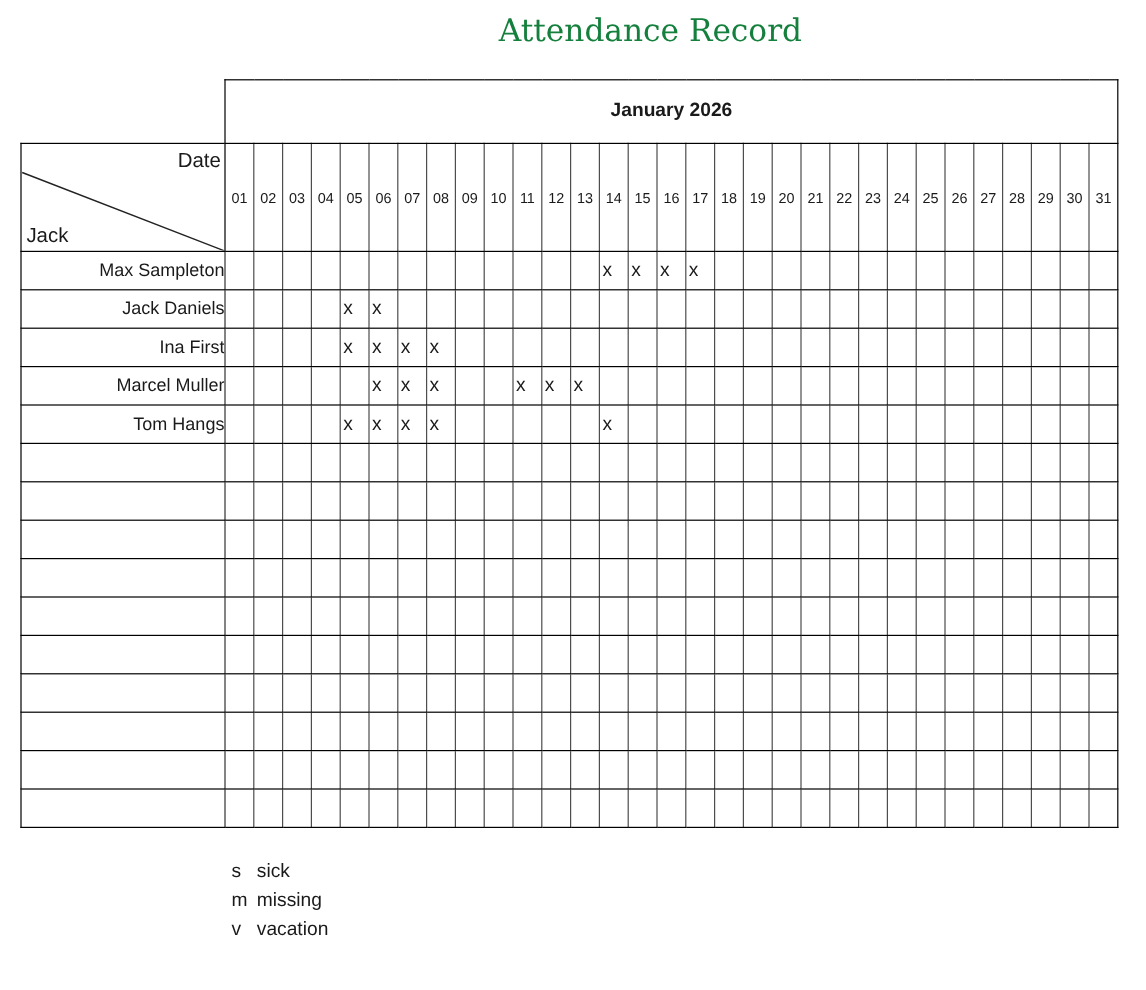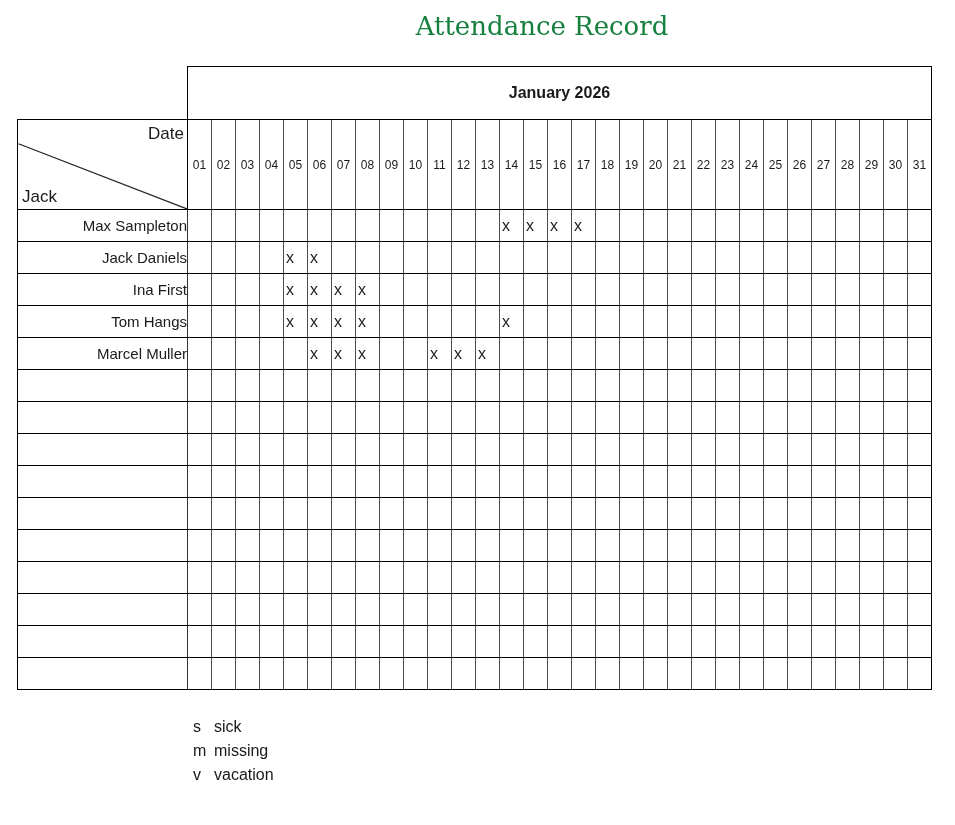--- a/index.html
+++ b/index.html
@@ -242,69 +242,69 @@
           <td class="day"></td>
           <td class="day"></td>
           <td class="day"></td>
           <td class="day"></td>
           <td class="day"></td>
           <td class="day"></td>
           <td class="day"></td>
           <td class="day"></td>
         </tr>
         <tr>
+          <td class="name">Marcel Muller</td>
+          <td class="day"></td>
+          <td class="day"></td>
+          <td class="day"></td>
+          <td class="day"></td>
+          <td class="day"></td>
+          <td class="day">x</td>
+          <td class="day">x</td>
+          <td class="day">x</td>
+          <td class="day"></td>
+          <td class="day"></td>
+          <td class="day">x</td>
+          <td class="day">x</td>
+          <td class="day">x</td>
+          <td class="day"></td>
+          <td class="day"></td>
+          <td class="day"></td>
+          <td class="day"></td>
+          <td class="day"></td>
+          <td class="day"></td>
+          <td class="day"></td>
+          <td class="day"></td>
+          <td class="day"></td>
+          <td class="day"></td>
+          <td class="day"></td>
+          <td class="day"></td>
+          <td class="day"></td>
+          <td class="day"></td>
+          <td class="day"></td>
+          <td class="day"></td>
+          <td class="day"></td>
+          <td class="day"></td>
+        </tr>
+        <tr>
           <td class="name">Tom Hangs</td>
           <td class="day"></td>
           <td class="day"></td>
           <td class="day"></td>
           <td class="day"></td>
           <td class="day">x</td>
           <td class="day">x</td>
           <td class="day">x</td>
           <td class="day">x</td>
           <td class="day"></td>
           <td class="day"></td>
           <td class="day"></td>
           <td class="day"></td>
           <td class="day"></td>
           <td class="day">x</td>
-          <td class="day"></td>
-          <td class="day"></td>
-          <td class="day"></td>
-          <td class="day"></td>
-          <td class="day"></td>
-          <td class="day"></td>
-          <td class="day"></td>
-          <td class="day"></td>
-          <td class="day"></td>
-          <td class="day"></td>
-          <td class="day"></td>
-          <td class="day"></td>
-          <td class="day"></td>
-          <td class="day"></td>
-          <td class="day"></td>
-          <td class="day"></td>
-          <td class="day"></td>
-        </tr>
-        <tr>
-          <td class="name">Marcel Muller</td>
-          <td class="day"></td>
-          <td class="day"></td>
-          <td class="day"></td>
-          <td class="day"></td>
-          <td class="day"></td>
-          <td class="day">x</td>
-          <td class="day">x</td>
-          <td class="day">x</td>
-          <td class="day"></td>
-          <td class="day"></td>
-          <td class="day">x</td>
-          <td class="day">x</td>
-          <td class="day">x</td>
-          <td class="day"></td>
           <td class="day"></td>
           <td class="day"></td>
           <td class="day"></td>
           <td class="day"></td>
           <td class="day"></td>
           <td class="day"></td>
           <td class="day"></td>
           <td class="day"></td>
           <td class="day"></td>
           <td class="day"></td>

